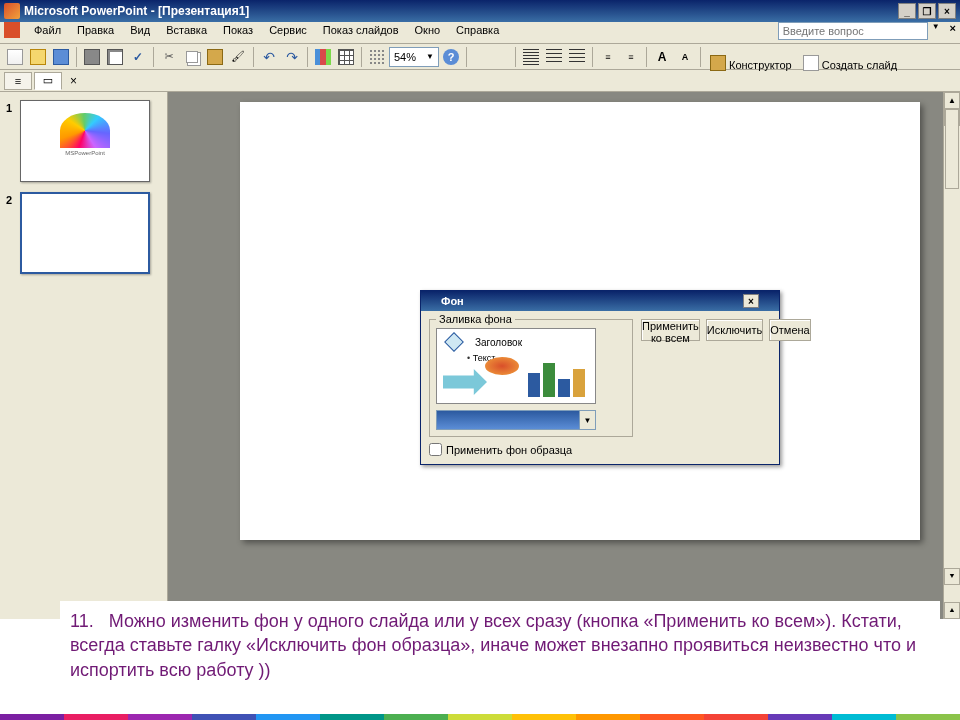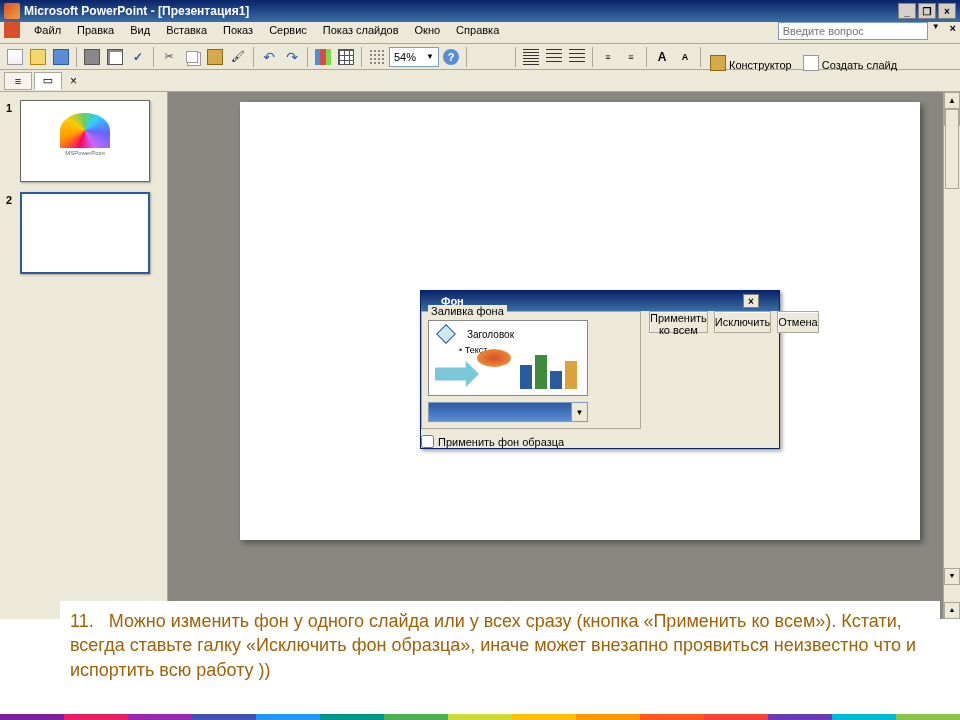--- a/index.html
+++ b/index.html
@@ -75,21 +75,21 @@
 .scrollbar-v .scroll-arrow:last-of-type { position: absolute; bottom: 34px; left: 0; right: 0; }
 .nav-btns { position: absolute; bottom: 0; left: 0; right: 0; }
 .nav-btns .scroll-arrow { height: 17px; }
 
 .slide { position: absolute; left: 72px; top: 10px; width: 680px; height: 438px; background: #fff; box-shadow: 3px 3px 6px rgba(0,0,0,0.4); }
 
 
 .dialog { position: absolute; left: 420px; top: 290px; width: 360px; background: #ece9d8; border: 1px solid #0a246a; box-shadow: 2px 2px 4px rgba(0,0,0,0.4); }
 .dlg-title { background: linear-gradient(#0a246a,#3a6ea5); height: 20px; color: #fff; font-weight: bold; font-size: 11px; display: flex; align-items: center; padding: 0 20px; }
 .dlg-title .dlg-close { margin-left: auto; width: 16px; height: 14px; background: #ece9d8; border: 1px solid #808080; color: #000; display: flex; align-items: center; justify-content: center; font-size: 10px; }
-.dlg-body { display: flex; gap: 8px; }
+.dlg-body { padding: 8px; display: flex; gap: 8px; }
 .dlg-left { flex: 1; }
 .group-box { border: 1px solid #aca899; padding: 8px 6px 6px; position: relative; margin-bottom: 6px; }
 .group-label { position: absolute; top: -7px; left: 6px; background: #ece9d8; padding: 0 3px; font-size: 11px; }
 .preview-box { width: 160px; height: 76px; background: #fff; border: 1px solid #888; position: relative; margin-bottom: 6px; overflow: hidden; }
 .pv-diamond { position: absolute; top: 6px; left: 10px; width: 14px; height: 14px; background: #cfe8f3; border: 1px solid #2c5aa0; transform: rotate(45deg); }
 .pv-title { position: absolute; top: 8px; left: 38px; font-size: 10px; }
 .pv-text { position: absolute; top: 24px; left: 30px; font-size: 9px; }
 .pv-text::before { content: "• "; color: #333; }
 .pv-splash { position: absolute; top: 28px; left: 48px; width: 34px; height: 18px; background: radial-gradient(#d94f2a,#f2a23c); border-radius: 50%; }
 .pv-arrow { position: absolute; bottom: 8px; left: 6px; width: 44px; height: 26px; background: #7bc8d9; clip-path: polygon(0 25%,70% 25%,70% 0,100% 50%,70% 100%,70% 75%,0 75%); }
@@ -100,21 +100,21 @@
 .pv-bars span:nth-child(3){height:18px;background:#2c5aa0;}
 .pv-bars span:nth-child(4){height:28px;background:#d9a23c;}
 .fill-dd { width: 160px; height: 20px; border: 1px solid #7f9db9; background: linear-gradient(#2c5aa0,#5b8dd6); display: flex; align-items: center; }
 .fill-dd .arrow { margin-left: auto; background: #ece9d8; width: 16px; height: 18px; display: flex; align-items: center; justify-content: center; border-left: 1px solid #7f9db9; font-size: 8px; }
 .dlg-check { display: flex; align-items: center; gap: 4px; margin-top: 6px; }
 .dlg-check input { width: 13px; height: 13px; }
 .dlg-right { width: 130px; display: flex; gap: 6px; }
 .dlg-btn { height: 22px; background: #ece9d8; border: 1px solid #aca899; box-shadow: inset 1px 1px 0 #fff; font-size: 11px; }
 
 
-.caption { position: absolute; left: 60px; top: 601px; right: 20px; background: #fff; padding: 8px 10px; font-family: Arial; font-size: 18px; line-height: 1.35; color: #a16207; }
+.caption { position: absolute; left: 60px; top: 601px; right: 20px; background: #fff; padding: 8px 10px; font-family: Arial; font-size: 18px; line-height: 1.35; color: #701a75; }
 
 
 .color-strip { position: absolute; bottom: 0; left: 0; right: 0; height: 6px; display: flex; }
 .color-strip span { flex: 1; }
 </style>
 </head>
 <body>
 
 <div class="titlebar">
   <span class="app-icon"></span>

